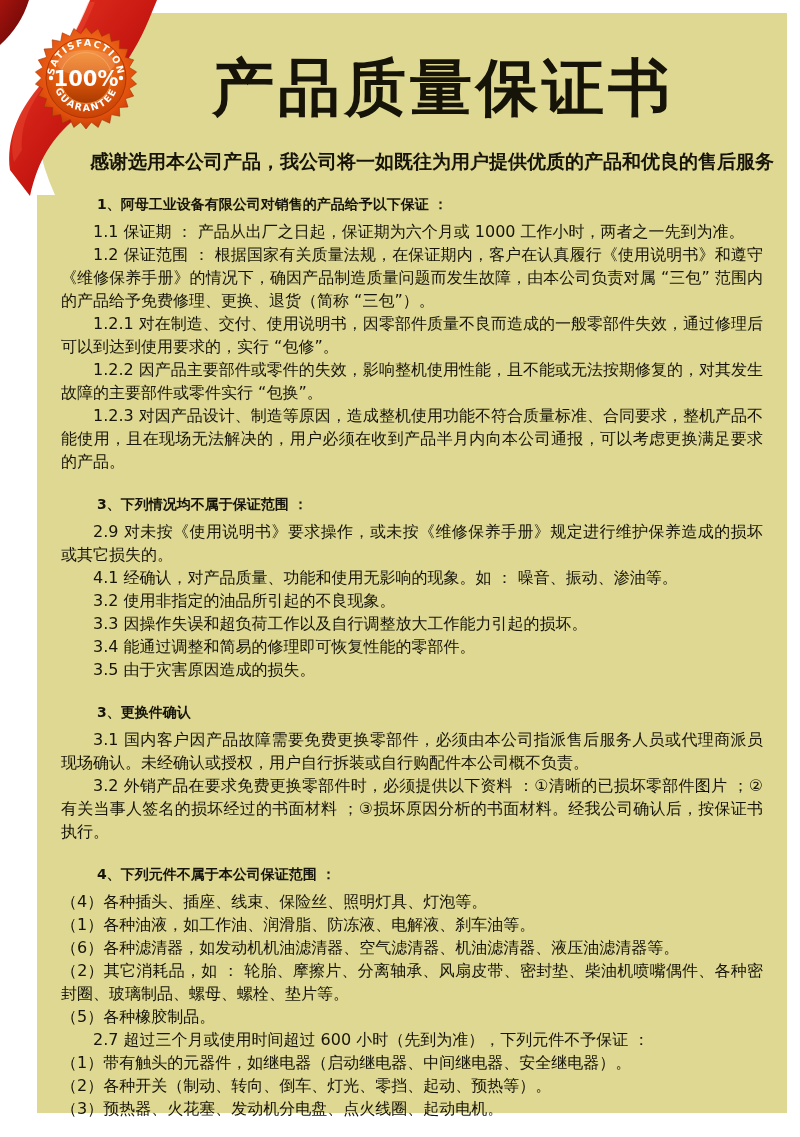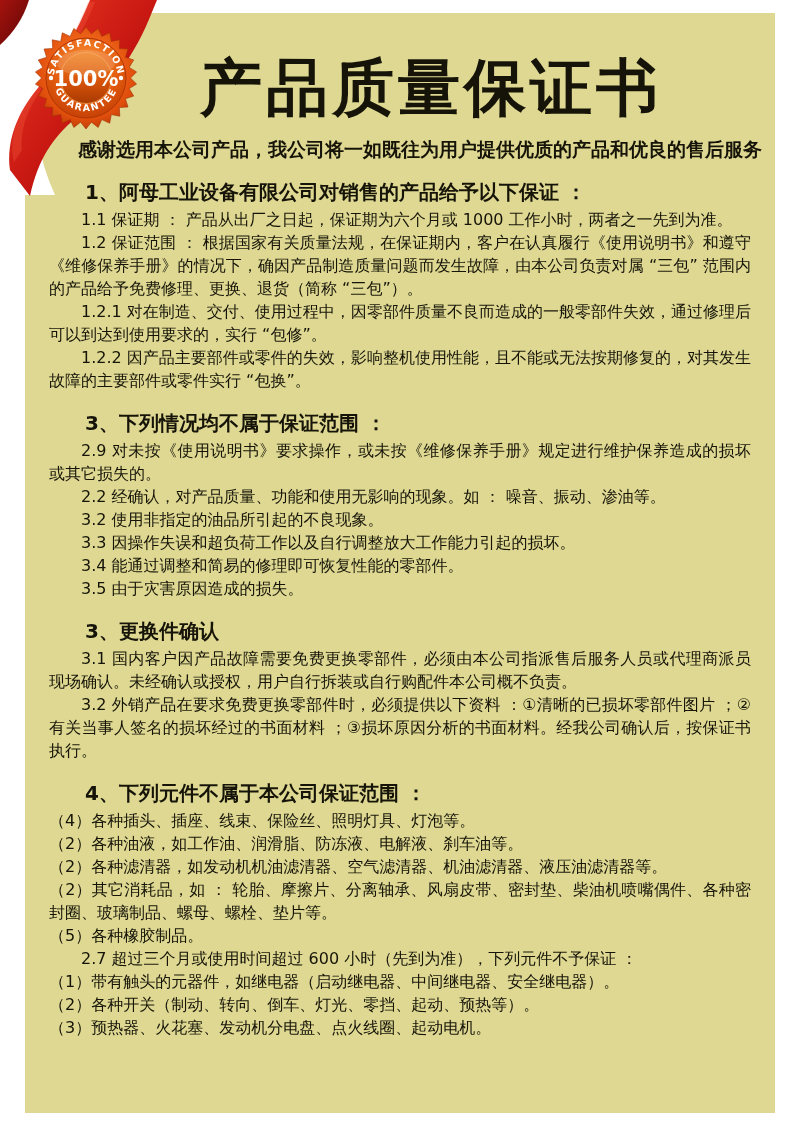--- a/index.html
+++ b/index.html
@@ -3,41 +3,41 @@
 <meta charset="utf-8">
 <style>
   html,body{margin:0;padding:0;}
   body{
     width:800px;height:1137px;position:relative;overflow:hidden;
     background:#ffffff;
     font-family:"DejaVu Sans","Liberation Sans",sans-serif;
     color:var(--text,#161408);
   }
   .page{
-    position:absolute;left:25px;top:13px;width:750px;height:1100px;
+    position:absolute;left:37px;top:13px;width:750px;height:1100px;
     background:var(--page_bg,#ded892);
     box-sizing:border-box;
     padding-top:42px;
   }
   .title{
     margin:0;padding-left:62px;text-align:center;
     font-size:62px;line-height:66px;font-weight:bold;letter-spacing:4px;
     color:var(--text,#161408);
   }
   .subtitle{
-    margin-top:16px;padding-left:40px;text-align:center;
+    margin-top:28px;padding-left:40px;text-align:center;
     font-size:19px;line-height:24px;font-weight:bold;
   }
   .content{
     padding:0 24px;
     font-size:16px;line-height:23px;
     text-align:justify;
   }
   .sec-heading{
-    font-size:20px;line-height:26px;font-weight:bold;
+    font-size:14px;line-height:26px;font-weight:bold;
     margin:18px 0 3px 0;text-indent:36px;
   }
   .para{margin:0;}
   .para.num{text-indent:32px;}
   .para.item{text-indent:0;}
   .decoration{
     position:absolute;left:0;top:0;width:192px;height:206px;
   }
   .decoration svg{display:block;width:192px;height:206px;}
   .badge-arc-text{
@@ -52,36 +52,37 @@
 </head>
 <body>
 
 <div class="page">
   <h1 class="title">产品质量保证书</h1>
   <div class="subtitle">感谢选用本公司产品，我公司将一如既往为用户提供优质的产品和优良的售后服务</div>
   <div class="content" id="content">
       <div class="sec-heading">1、阿母工业设备有限公司对销售的产品给予以下保证 ：</div>
       <p class="para num">1.1 保证期 ： 产品从出厂之日起，保证期为六个月或 1000 工作小时，两者之一先到为准。</p>
       <p class="para num">1.2 保证范围 ： 根据国家有关质量法规，在保证期内，客户在认真履行《使用说明书》和遵守《维修保养手册》的情况下，确因产品制造质量问题而发生故障，由本公司负责对属 “三包” 范围内的产品给予免费修理、更换、退货（简称 “三包”）。</p>
-      <p class="para num">1.2.1 对在制造、交付、使用过程中，因零部件质量不良而造成的一般零部件失效，通过修理后可以到达到使用要求的，实行 “包修”。</p>
+      <p class="para num">1.2.1 对在制造、交付、使用说明书，因零部件质量不良而造成的一般零部件失效，通过修理后可以到达到使用要求的，实行 “包修”。</p>
       <p class="para num">1.2.2 因产品主要部件或零件的失效，影响整机使用性能，且不能或无法按期修复的，对其发生故障的主要部件或零件实行 “包换”。</p>
+      <p class="para num">1.2.3 对因产品设计、制造等原因，造成整机使用功能不符合质量标准、合同要求，整机产品不能使用，且在现场无法解决的，用户必须在收到产品半月内向本公司通报，可以考虑更换满足要求的产品。</p>
       <div class="sec-heading">3、下列情况均不属于保证范围 ：</div>
       <p class="para num">2.9 对未按《使用说明书》要求操作，或未按《维修保养手册》规定进行维护保养造成的损坏或其它损失的。</p>
-      <p class="para num">2.2 经确认，对产品质量、功能和使用无影响的现象。如 ： 噪音、振动、渗油等。</p>
+      <p class="para num">4.1 经确认，对产品质量、功能和使用无影响的现象。如 ： 噪音、振动、渗油等。</p>
       <p class="para num">3.2 使用非指定的油品所引起的不良现象。</p>
       <p class="para num">3.3 因操作失误和超负荷工作以及自行调整放大工作能力引起的损坏。</p>
       <p class="para num">3.4 能通过调整和简易的修理即可恢复性能的零部件。</p>
       <p class="para num">3.5  由于灾害原因造成的损失。</p>
       <div class="sec-heading">3、更换件确认</div>
       <p class="para num">3.1 国内客户因产品故障需要免费更换零部件，必须由本公司指派售后服务人员或代理商派员现场确认。未经确认或授权，用户自行拆装或自行购配件本公司概不负责。</p>
       <p class="para num">3.2 外销产品在要求免费更换零部件时，必须提供以下资料 ：①清晰的已损坏零部件图片 ；②有关当事人签名的损坏经过的书面材料 ；③损坏原因分析的书面材料。经我公司确认后，按保证书执行。</p>
       <div class="sec-heading">4、下列元件不属于本公司保证范围 ：</div>
       <p class="para item">（4）各种插头、插座、线束、保险丝、照明灯具、灯泡等。</p>
-      <p class="para item">（2）各种油液，如工作油、润滑脂、防冻液、电解液、刹车油等。</p>
-      <p class="para item">（2）各种滤清器，如发动机机油滤清器、空气滤清器、机油滤清器、液压油滤清器等。</p>
+      <p class="para item">（1）各种油液，如工作油、润滑脂、防冻液、电解液、刹车油等。</p>
+      <p class="para item">（6）各种滤清器，如发动机机油滤清器、空气滤清器、机油滤清器、液压油滤清器等。</p>
       <p class="para item">（2）其它消耗品，如 ： 轮胎、摩擦片、分离轴承、风扇皮带、密封垫、柴油机喷嘴偶件、各种密封圈、玻璃制品、螺母、螺栓、垫片等。</p>
       <p class="para item">（5）各种橡胶制品。</p>
       <p class="para num">2.7 超过三个月或使用时间超过 600 小时（先到为准），下列元件不予保证 ：</p>
       <p class="para item">（1）带有触头的元器件，如继电器（启动继电器、中间继电器、安全继电器）。</p>
       <p class="para item">（2）各种开关（制动、转向、倒车、灯光、零挡、起动、预热等）。</p>
       <p class="para item">（3）预热器、火花塞、发动机分电盘、点火线圈、起动电机。</p>
     </div>
 </div>
 
 <div class="decoration">

